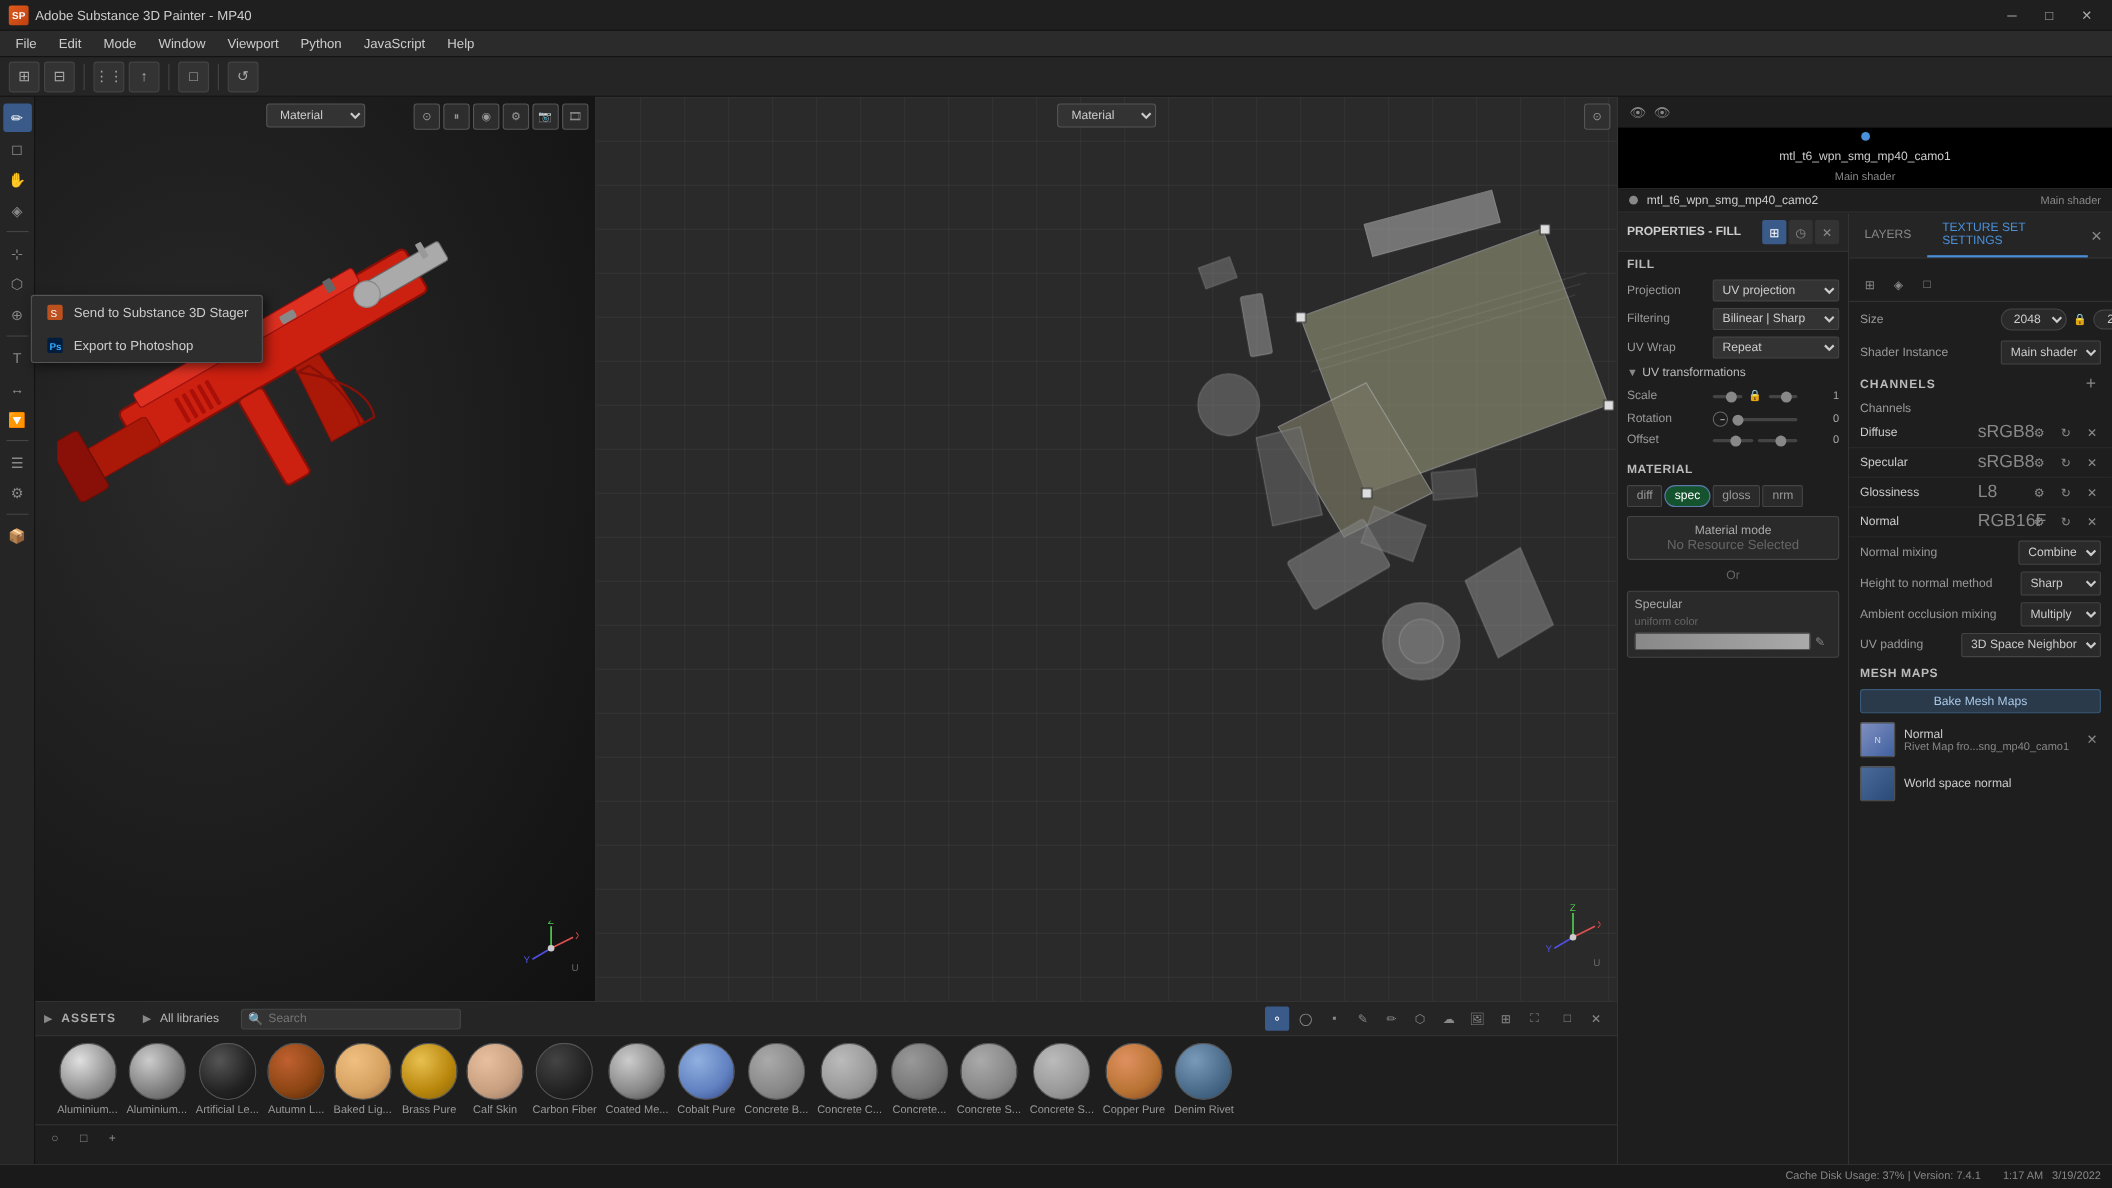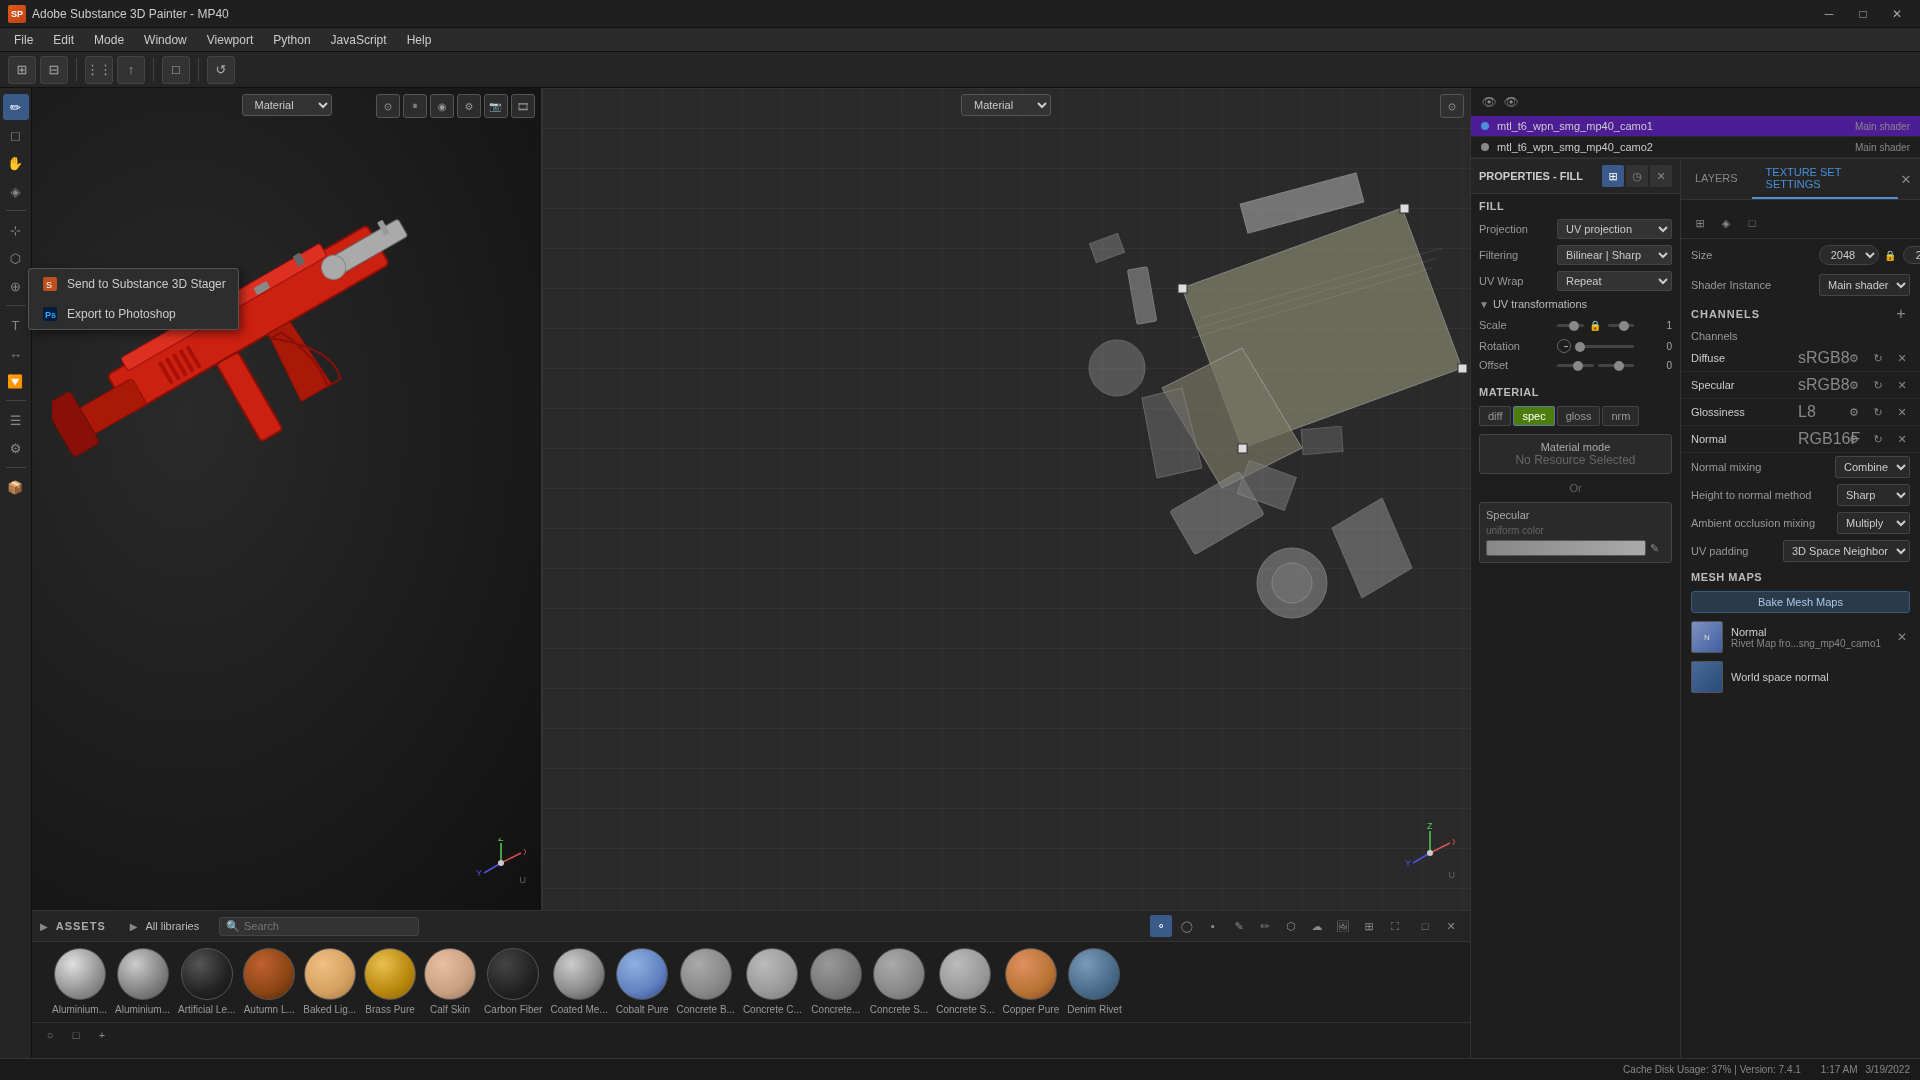--- a/index.html
+++ b/index.html
@@ -365,21 +365,21 @@
       color: #888; cursor: pointer;
       font-size: 12px;
     }
 
     .tsl-item {
       display: flex; align-items: center;
       padding: 4px 10px;
       border-bottom: 1px solid #2a2a2a;
       gap: 8px; cursor: pointer;
     }
-    .tsl-item.active { background: #4c1d95; }
+    .tsl-item.active { background: #000000; flex-direction: column; }
 
     .tsl-item-dot {
       width: 8px; height: 8px;
       background: #4a90d9; border-radius: 50%;
     }
 
     .tsl-item-name { flex: 1; font-size: 11px; color: #ccc; }
     .tsl-item-shader { font-size: 10px; color: #888; }
 
     
@@ -488,21 +488,21 @@
     .props-material-tabs {
       display: flex; padding: 4px 8px; gap: 2px;
     }
     .mat-tab {
       padding: 3px 8px;
       background: #2a2a2a; border: 1px solid #444;
       color: #999; font-size: 11px; cursor: pointer;
       border-radius: 2px;
     }
     .mat-tab.active {
-      background: #4d7c0f; border-color: #5a7aaa; color: #fff;
+      background: #14532d; border-color: #5a7aaa; color: #fff; border-radius: 10px;
     }
 
     .mat-mode-box {
       margin: 4px 8px;
       background: #2a2a2a; border: 1px solid #444;
       border-radius: 3px; padding: 6px;
       text-align: center;
     }
     .mat-mode-title { font-size: 11px; color: #aaa; }
     .mat-mode-sub { font-size: 12px; color: #666; }

